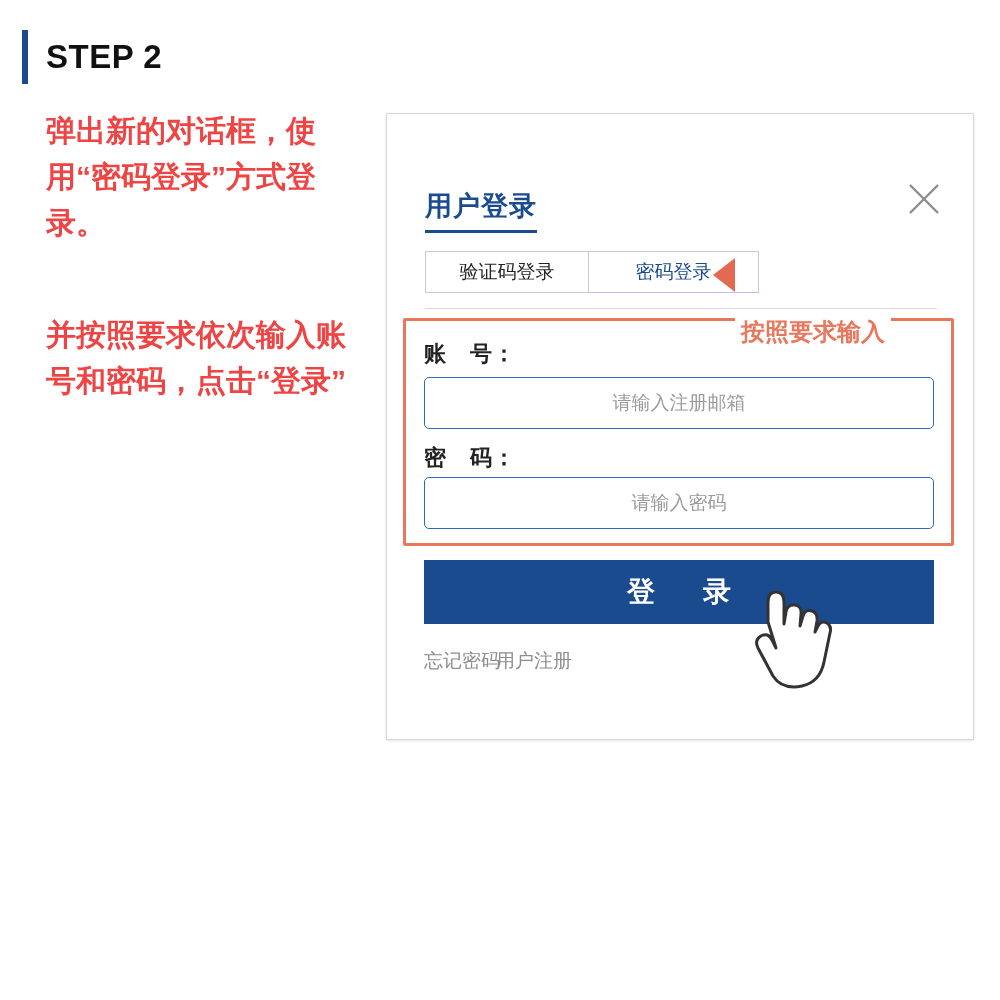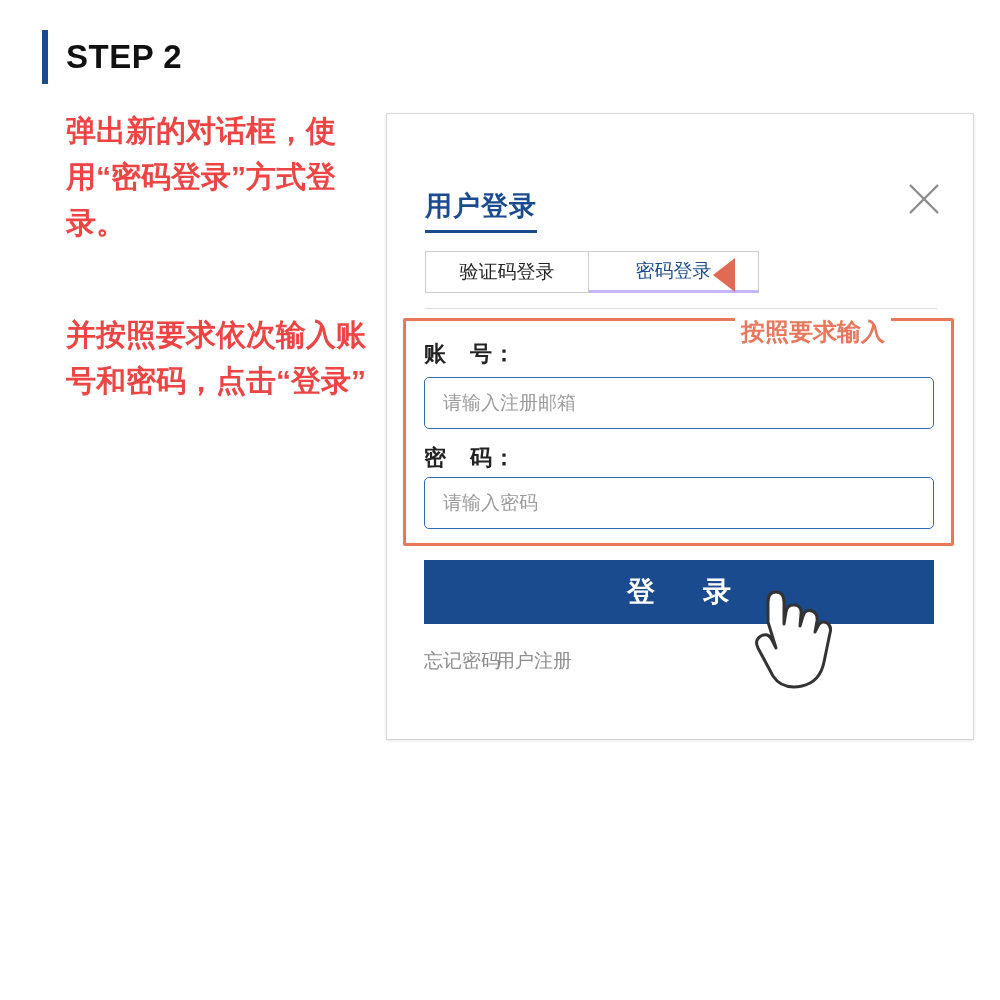--- a/index.html
+++ b/index.html
@@ -15,21 +15,20 @@
     overflow: hidden;
   }
 
   
   .left-col {
     position: absolute;
     left: 0;
     top: 0;
     width: 370px;
     height: 1000px;
-    margin-left: 20px;
   }
   .step-bar {
     position: absolute;
     left: 22px;
     top: 30px;
     width: 6px;
     height: 54px;
     background: #1b4b8f;
   }
   .step-title {
@@ -118,21 +117,21 @@
     left: 0;
     width: 164px;
     border: 1px solid #cccccc;
     color: #222222;
   }
   .tab-2 {
     left: 164px;
     width: 170px;
     border-top: 1px solid #cccccc;
     border-right: 1px solid #cccccc;
-    border-bottom: 3px solid #c4b5fd;
+    border-bottom: 1px solid #c4b5fd;
     color: #1b4b8f;
   }
   .tab-underline {
     position: absolute;
     left: 38px;
     top: 194px;
     width: 512px;
     height: 1px;
     background: #d9d9d9;
   }
@@ -191,20 +190,21 @@
     height: 52px;
     box-sizing: border-box;
     border: 1px solid #2f6bb5;
     border-radius: 5px;
     background: #ffffff;
     font-size: 19px;
     color: #333333;
     padding: 0 18px;
     outline: none;
     font-family: "Liberation Sans", sans-serif;
+    text-align: center;
   }
   .text-input::placeholder { color: #9b9b9b; }
   .in-account { top: 377px; }
   .in-password { top: 477px; }
 
   
   .login-btn {
     position: absolute;
     left: 424px;
     top: 560px;

